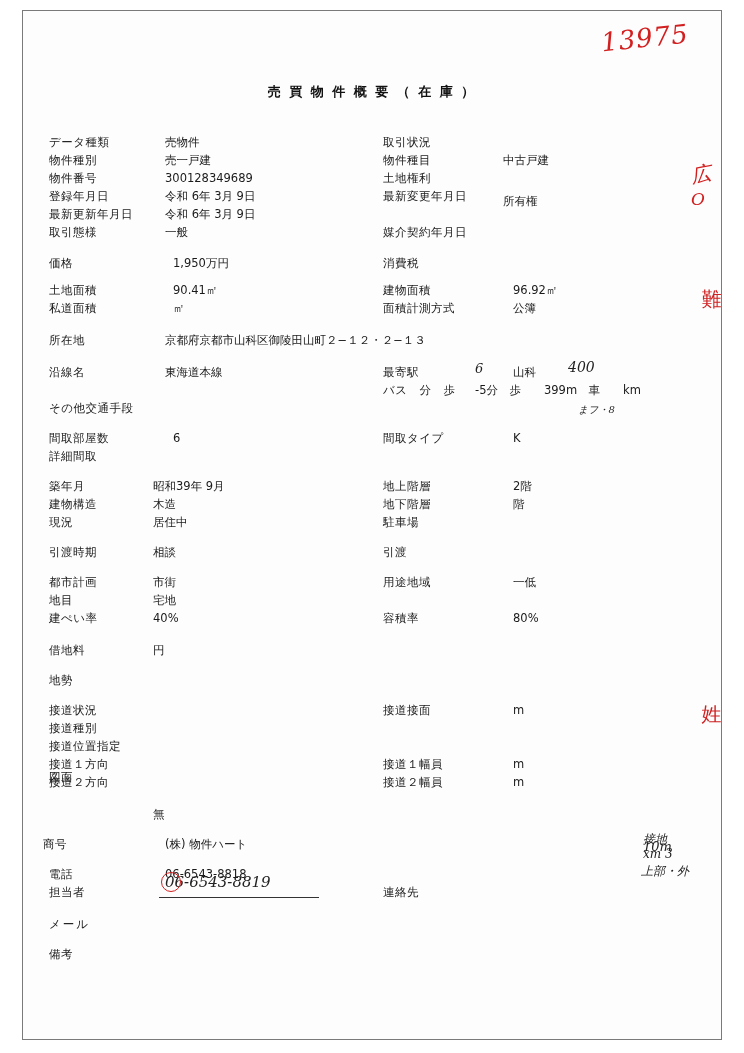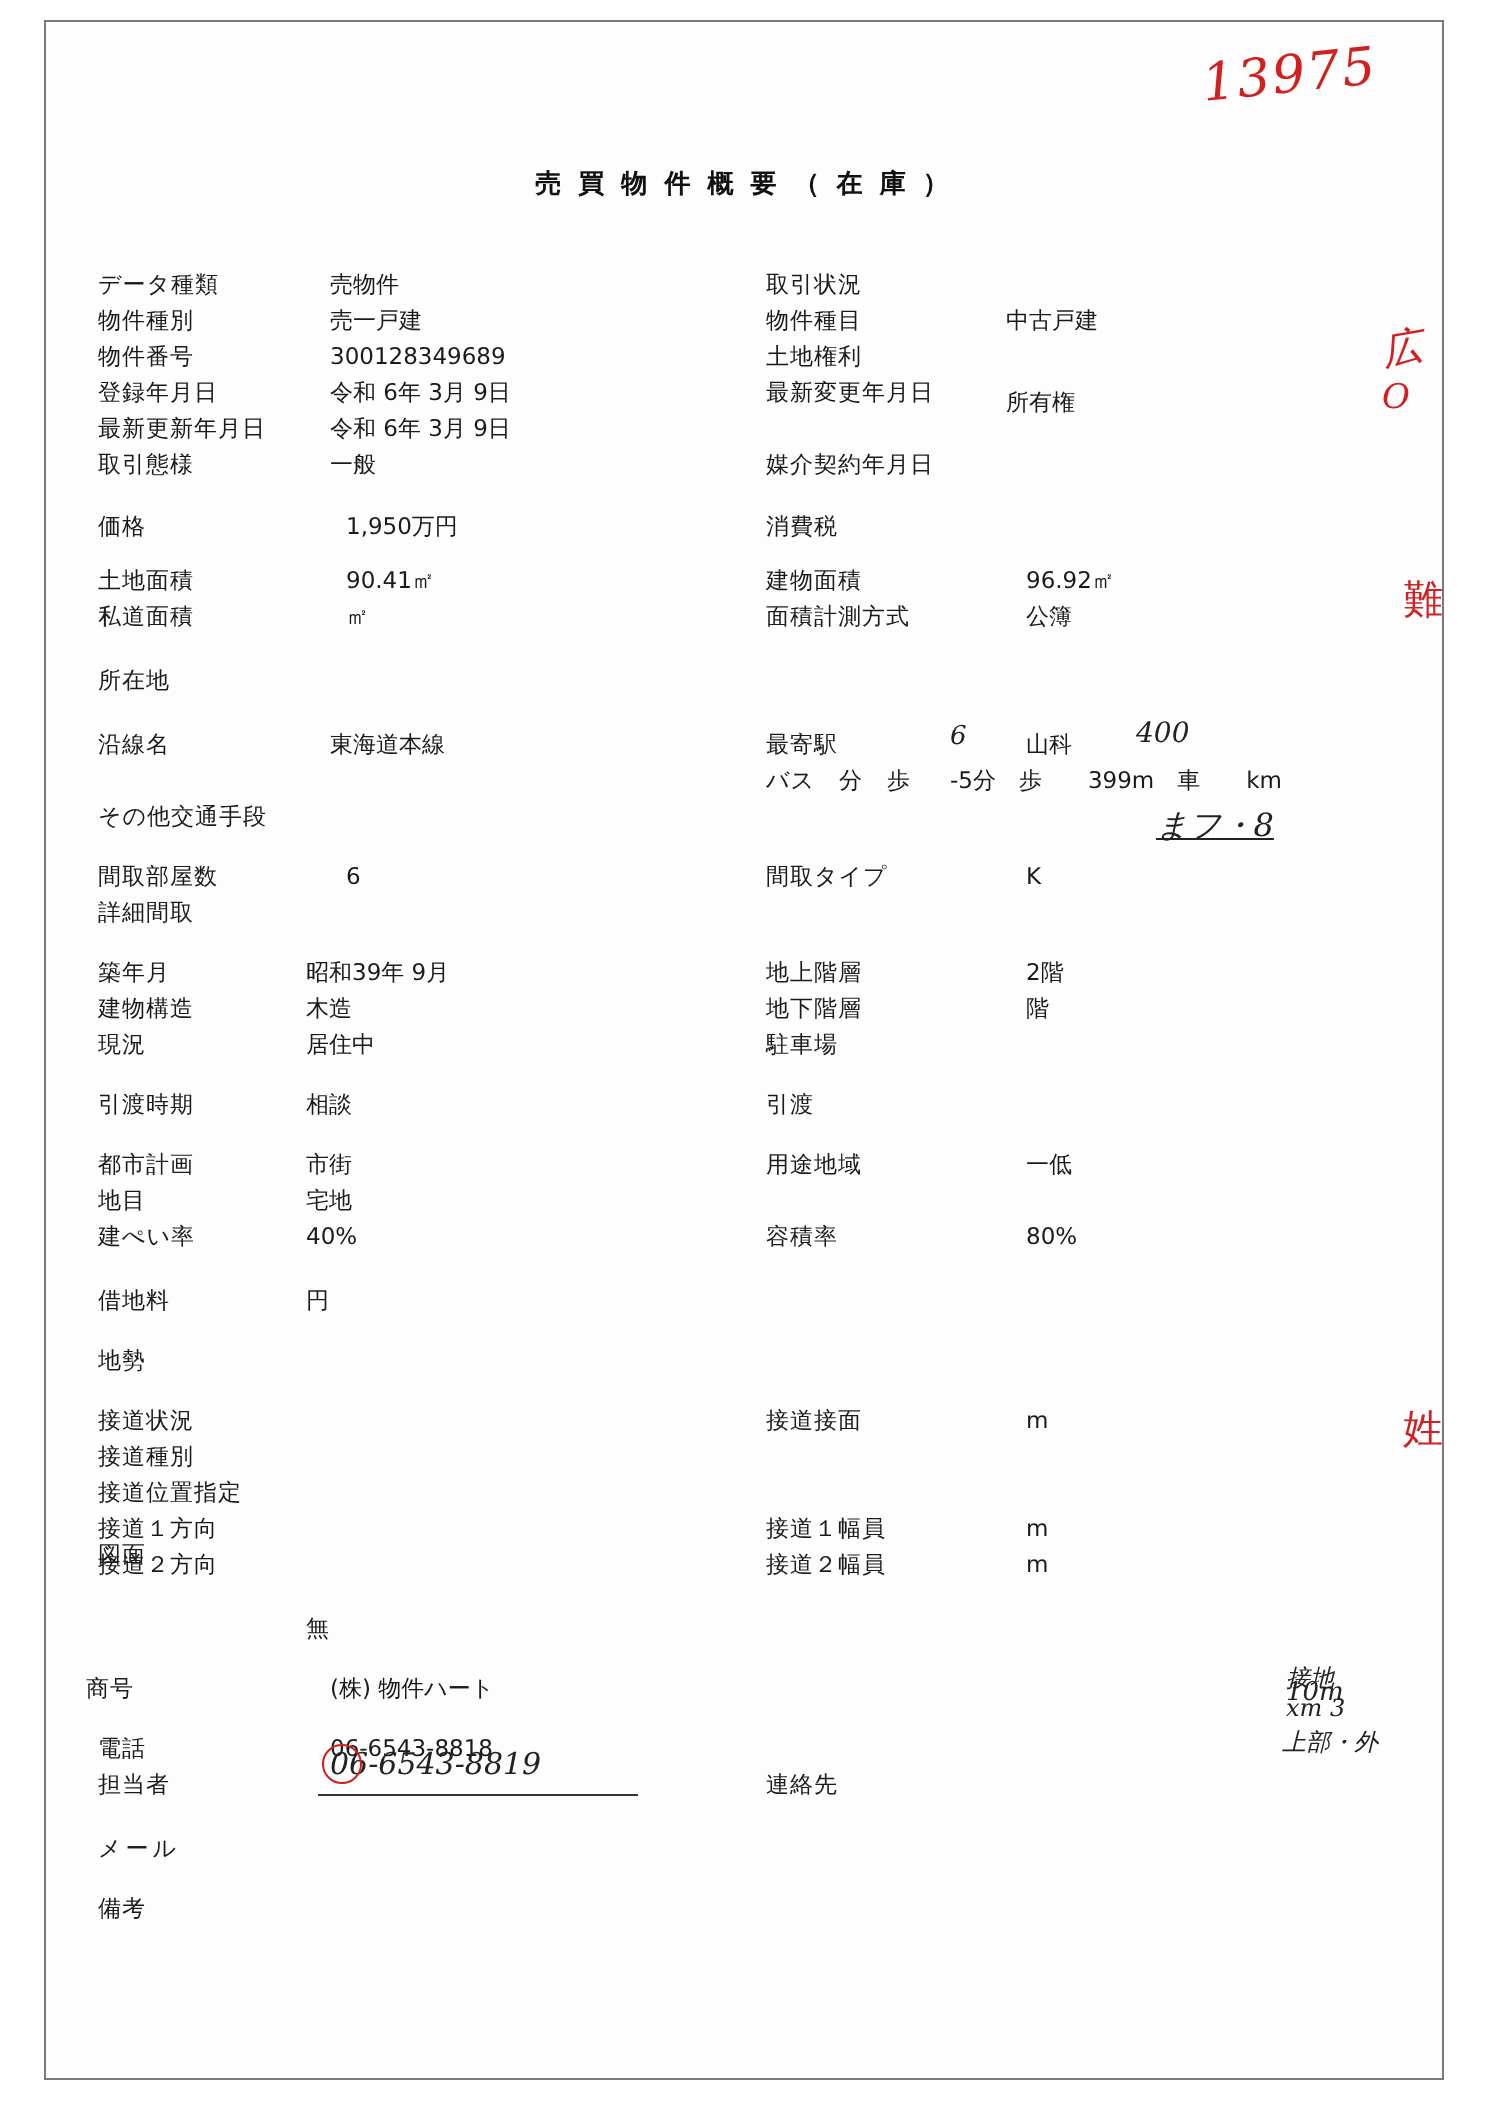--- a/index.html
+++ b/index.html
@@ -140,20 +140,21 @@
     <div class="val r" style="left:150px; top:272px; width:130px;">90.41㎡</div>
     <div class="lbl" style="left:360px; top:272px;">建物面積</div>
     <div class="val r" style="left:490px; top:272px; width:130px;">96.92㎡</div>
 
     <div class="lbl" style="left:26px; top:290px;">私道面積</div>
     <div class="val r" style="left:150px; top:290px; width:130px;">㎡</div>
     <div class="lbl" style="left:360px; top:290px;">面積計測方式</div>
     <div class="val r" style="left:490px; top:290px; width:130px;">公簿</div>
 
     <div class="lbl" style="left:26px; top:322px;">所在地</div>
+    <div class="val" style="left:142px; top:322px;">京都府京都市山科区御陵田山町２−１２・２−１３</div>
 
     <div class="lbl" style="left:26px; top:354px;">沿線名</div>
     <div class="val" style="left:142px; top:354px;">東海道本線</div>
     <div class="lbl" style="left:360px; top:354px;">最寄駅</div>
     <div class="val" style="left:490px; top:354px;">山科</div>
 
     <div class="lbl" style="left:360px; top:372px;">バス　分　歩</div>
     <div class="val" style="left:452px; top:372px;">-5分　歩　　399m　車　　km</div>
 
     <div class="lbl" style="left:26px; top:390px;">その他交通手段</div>
@@ -251,21 +252,21 @@
     <div class="hand hand-num" style="left:578px; top:12px;">13975</div>
 
     <div class="hand" style="left:668px; top:150px; font-size:20px; transform:rotate(-10deg);">広</div>
     <div class="hand" style="left:668px; top:178px; font-size:17px;">O</div>
 
     <div class="stamp" style="left:676px; top:262px;">難</div>
     <div class="stamp" style="left:676px; top:678px;">姓</div>
 
     <div class="hand-dark" style="left:452px; top:350px; font-size:13px;">6</div>
     <div class="hand-dark" style="left:545px; top:348px; font-size:14px;">400</div>
-    <div class="hand-dark" style="left:555px; top:392px; font-size:16px;text-decoration:underline;">まフ・8</div>
+    <div class="hand-dark" style="left:555px; top:392px; font-size:10px;">まフ・8</div>
 
     <div class="hand-dark" style="left:142px; top:862px; font-size:15px;">06-6543-8819</div>
     <div class="circle-mark" style="left:138px; top:861px; width:18px; height:18px;"></div>
     <div style="position:absolute; left:136px; top:886px; width:160px; border-bottom:1px solid #333;"></div>
 
     <div class="hand-dark" style="left:620px; top:804px; font-size:13px;margin-top:24px;">10m</div>
     <div class="hand-dark" style="left:620px; top:820px; font-size:12px;">接地</div>
     <div class="hand-dark" style="left:620px; top:836px; font-size:12px;">xm 3</div>
     <div class="hand-dark" style="left:618px; top:852px; font-size:12px;">上部・外</div>
 

